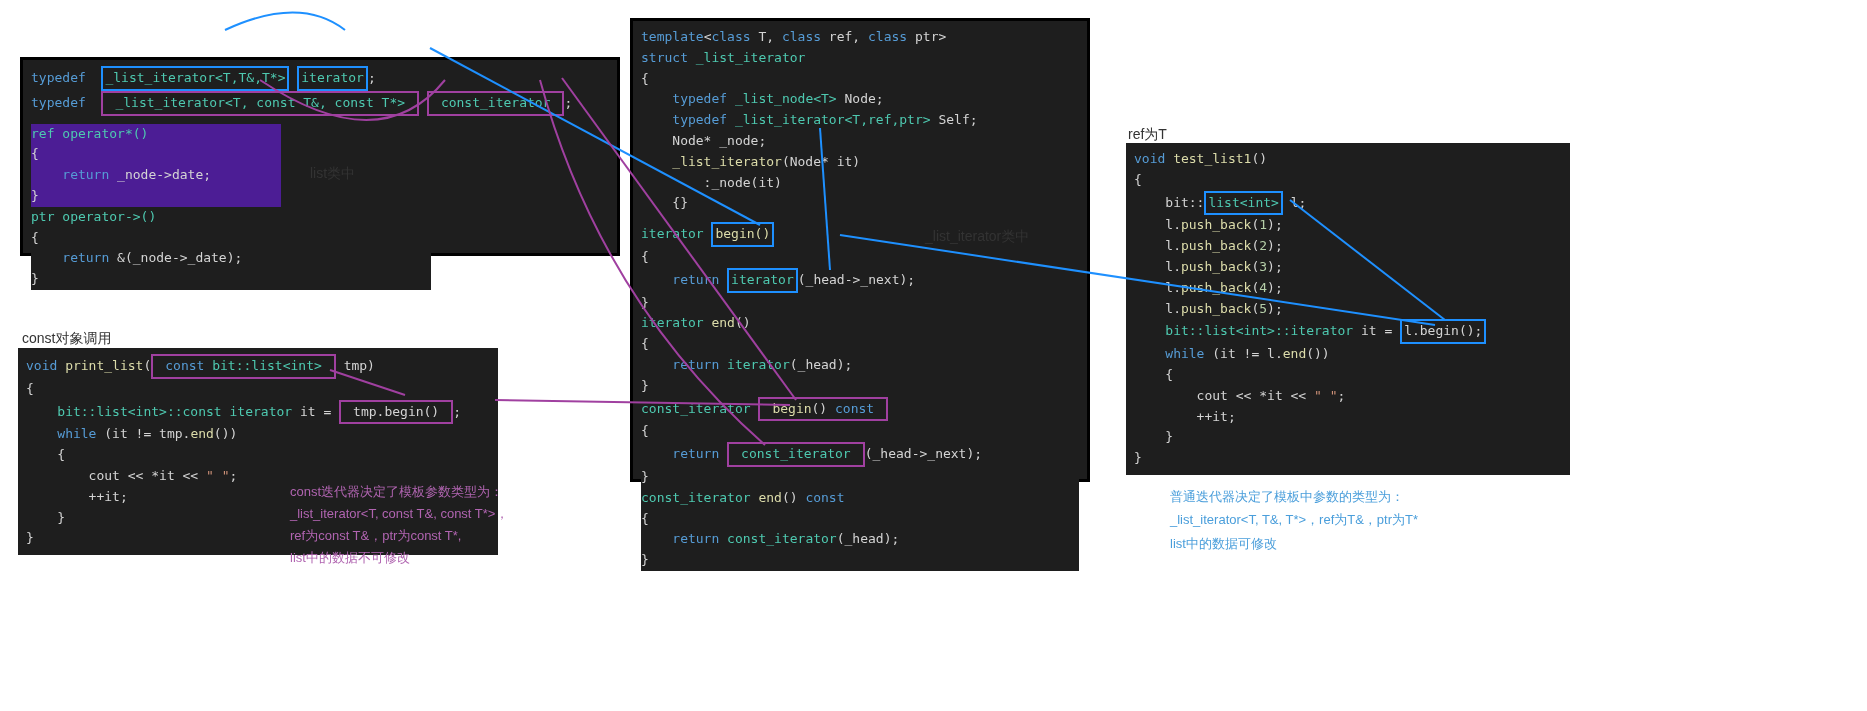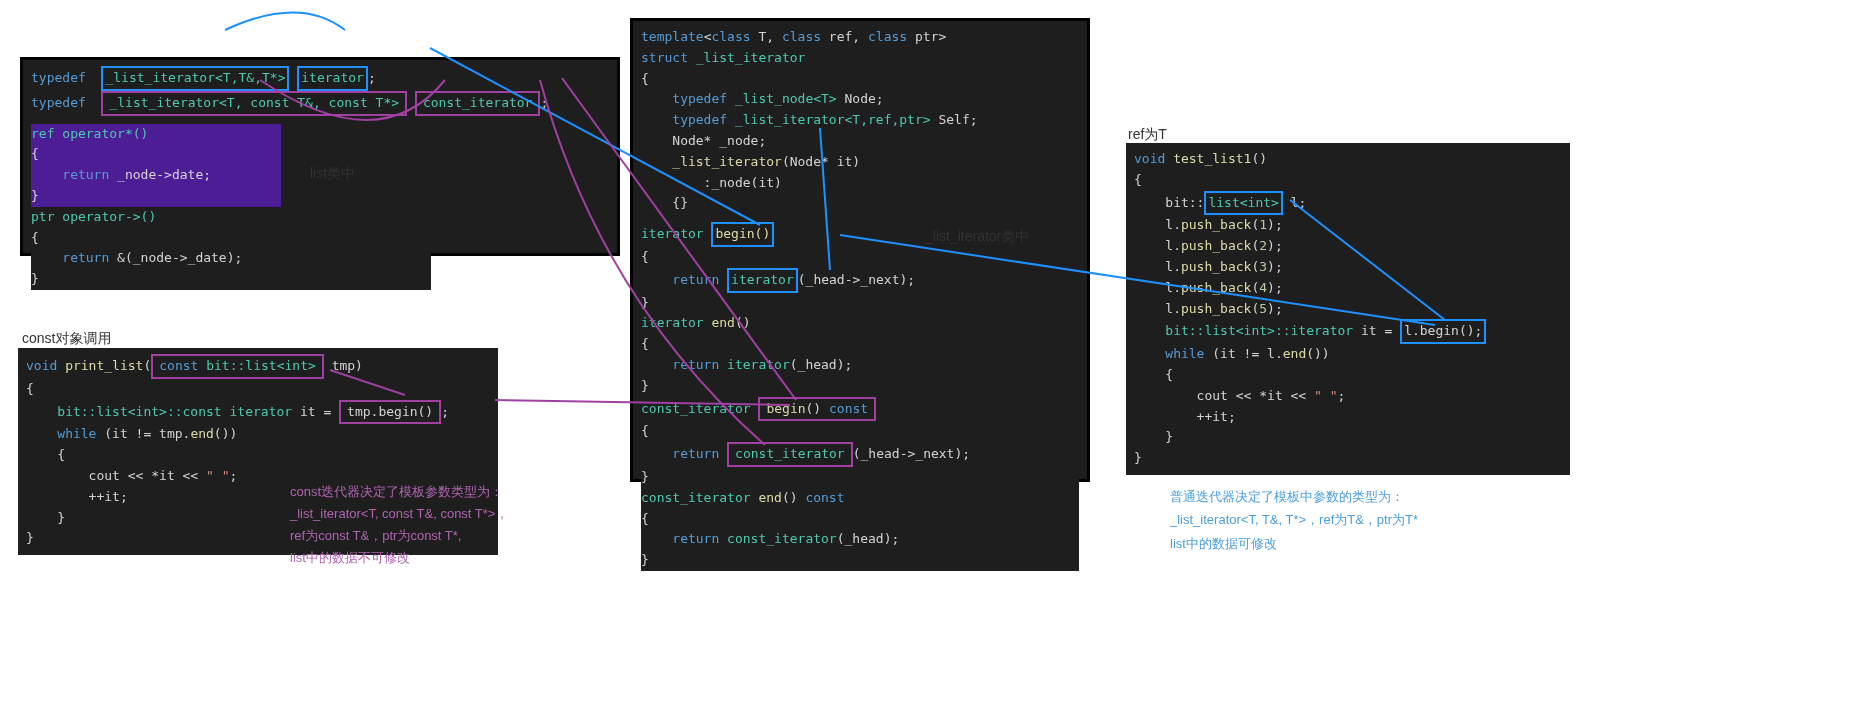--- a/index.html
+++ b/index.html
@@ -8,21 +8,21 @@
 .border-black{border:3px solid #000}
 .kw{color:#569cd6}
 .type{color:#4ec9b0}
 .fn{color:#dcdcaa}
 .str{color:#ce9178}
 .num{color:#b5cea8}
 .label{position:absolute;color:#333;font-size:14px;font-family:"Microsoft YaHei",sans-serif}
 .note-purple{position:absolute;color:#b064b0;font-size:13px;font-family:"Microsoft YaHei",sans-serif;line-height:1.7}
 .note-blue{position:absolute;color:#4a9edb;font-size:13px;font-family:"Microsoft YaHei",sans-serif;line-height:1.8}
 .hl-blue{border:2px solid #1e90ff;padding:0 2px;display:inline-block}
-.hl-purple{border:2px solid #a040a0;padding:0 6px;display:inline-block}
+.hl-purple{border:2px solid #a040a0;padding:0 12px;display:inline-block}
 svg.overlay{position:absolute;left:0;top:0;width:1867px;height:711px;pointer-events:none}
 </style>
 </head>
 <body>
 
 <div class="code-box border-black" style="left:20px;top:30px;width:600px;height:199px;margin-top:27px;">
 <div>
   <span class="kw">typedef</span>&nbsp;
   <span class="hl-blue"><span class="type">_list_iterator&lt;T,T&amp;,T*&gt;</span></span>&nbsp;<span class="hl-blue"><span class="type">iterator</span></span>;
 </div>

